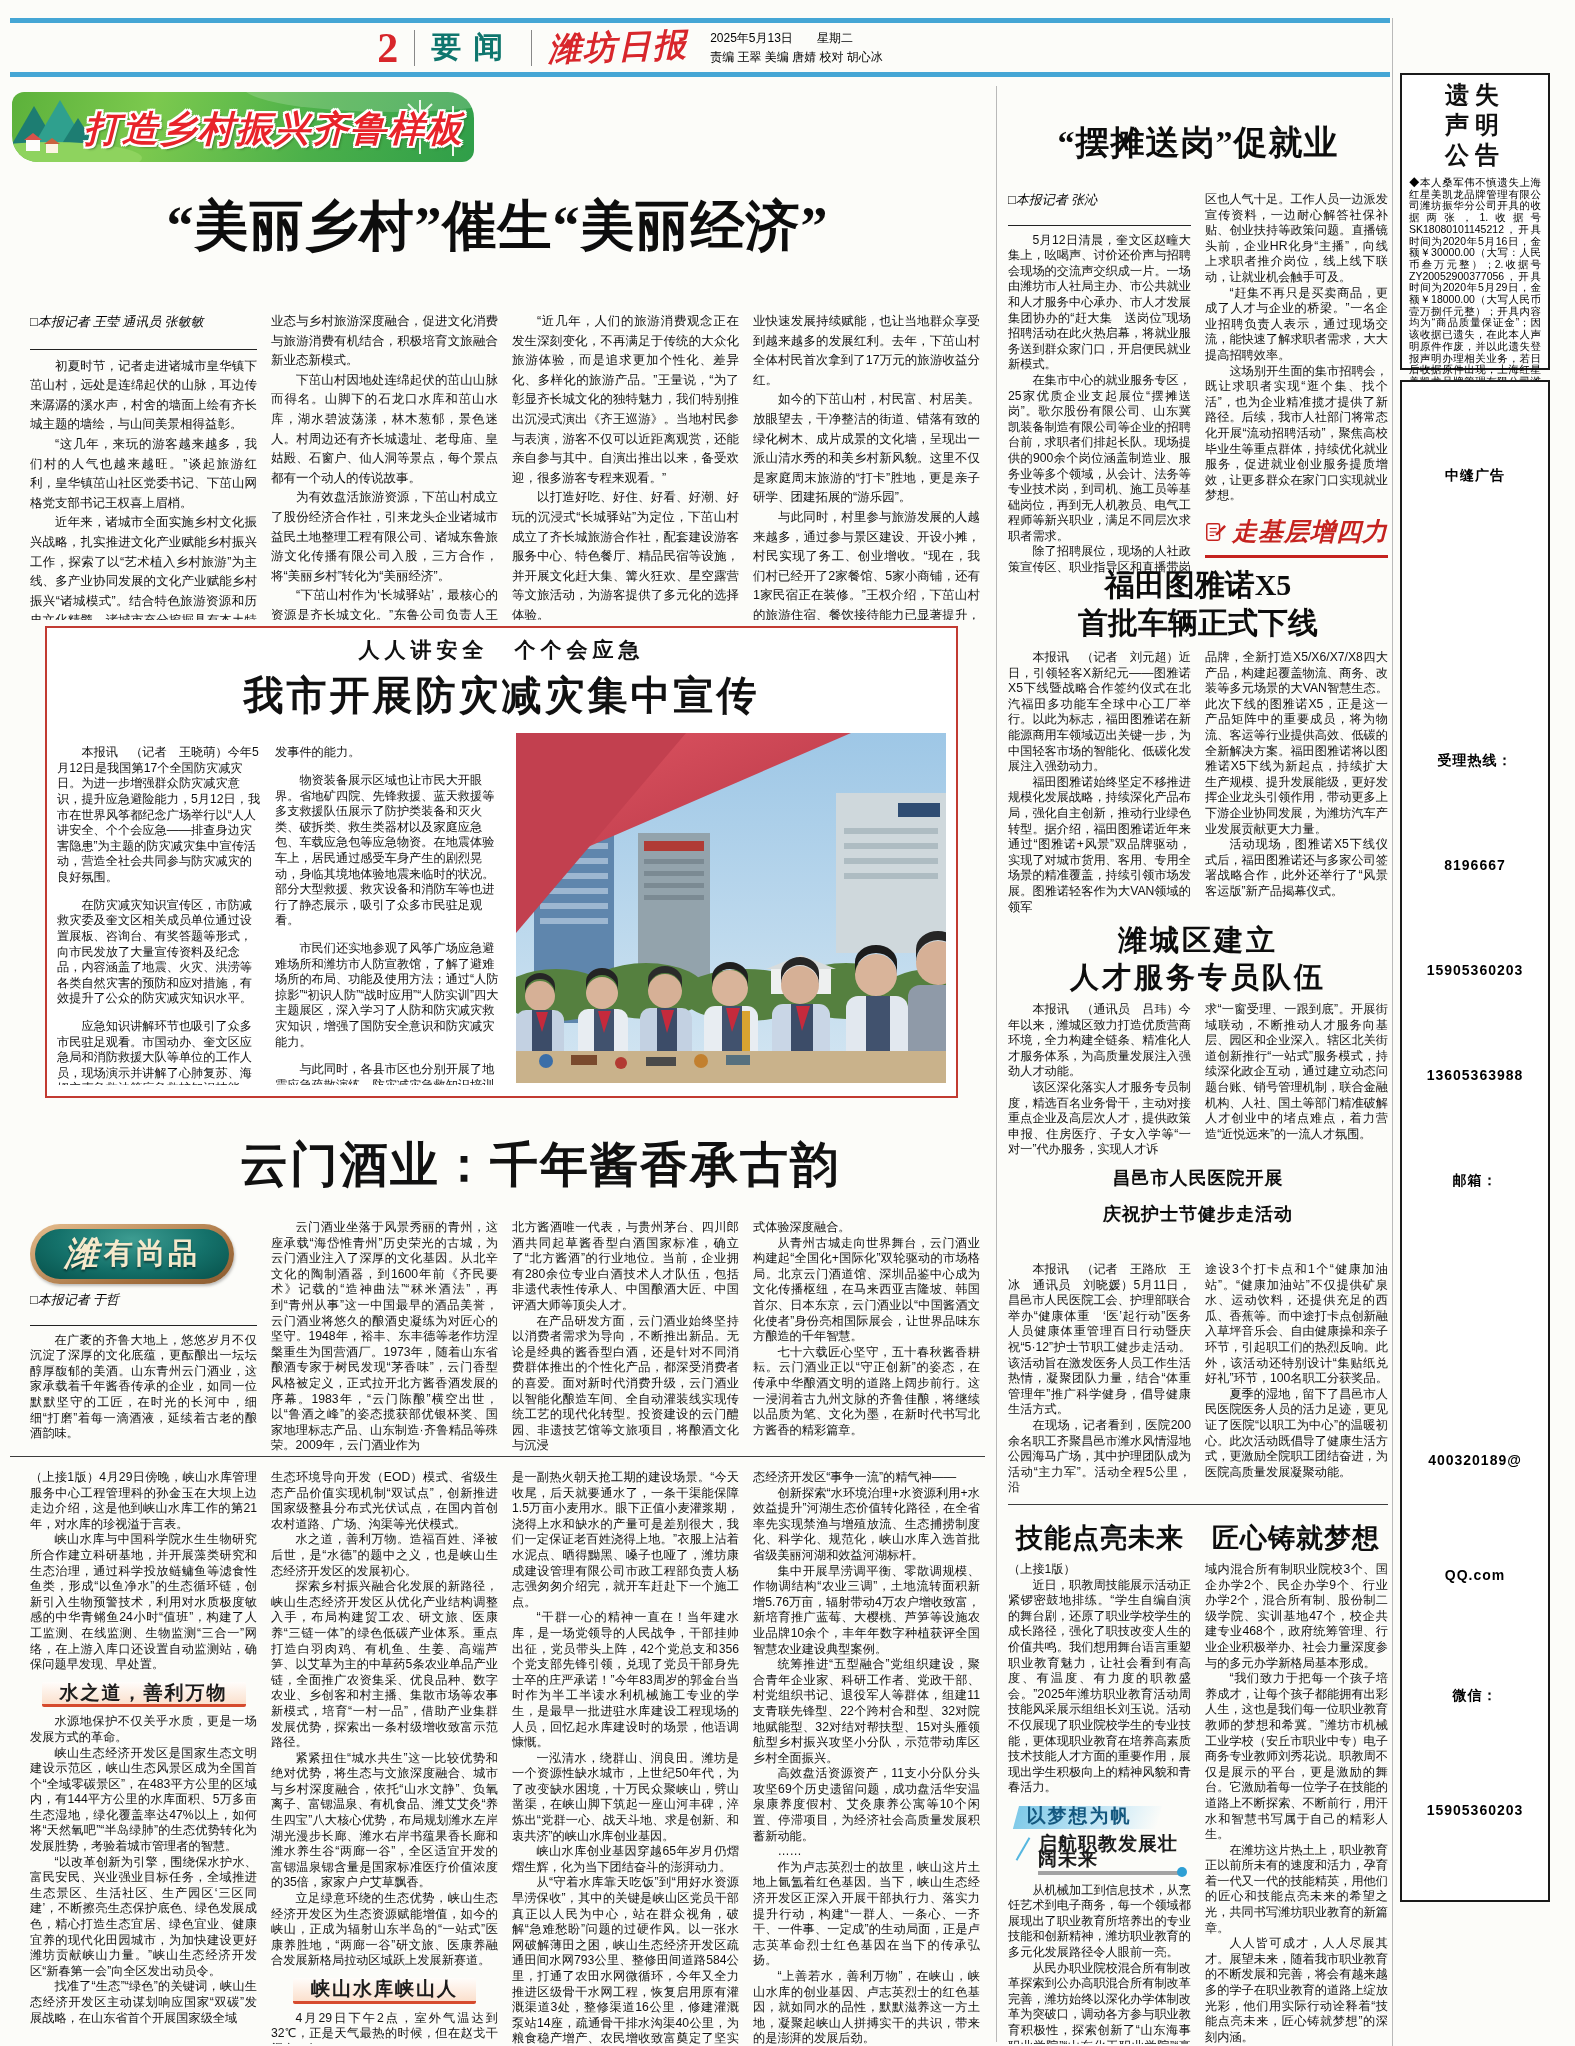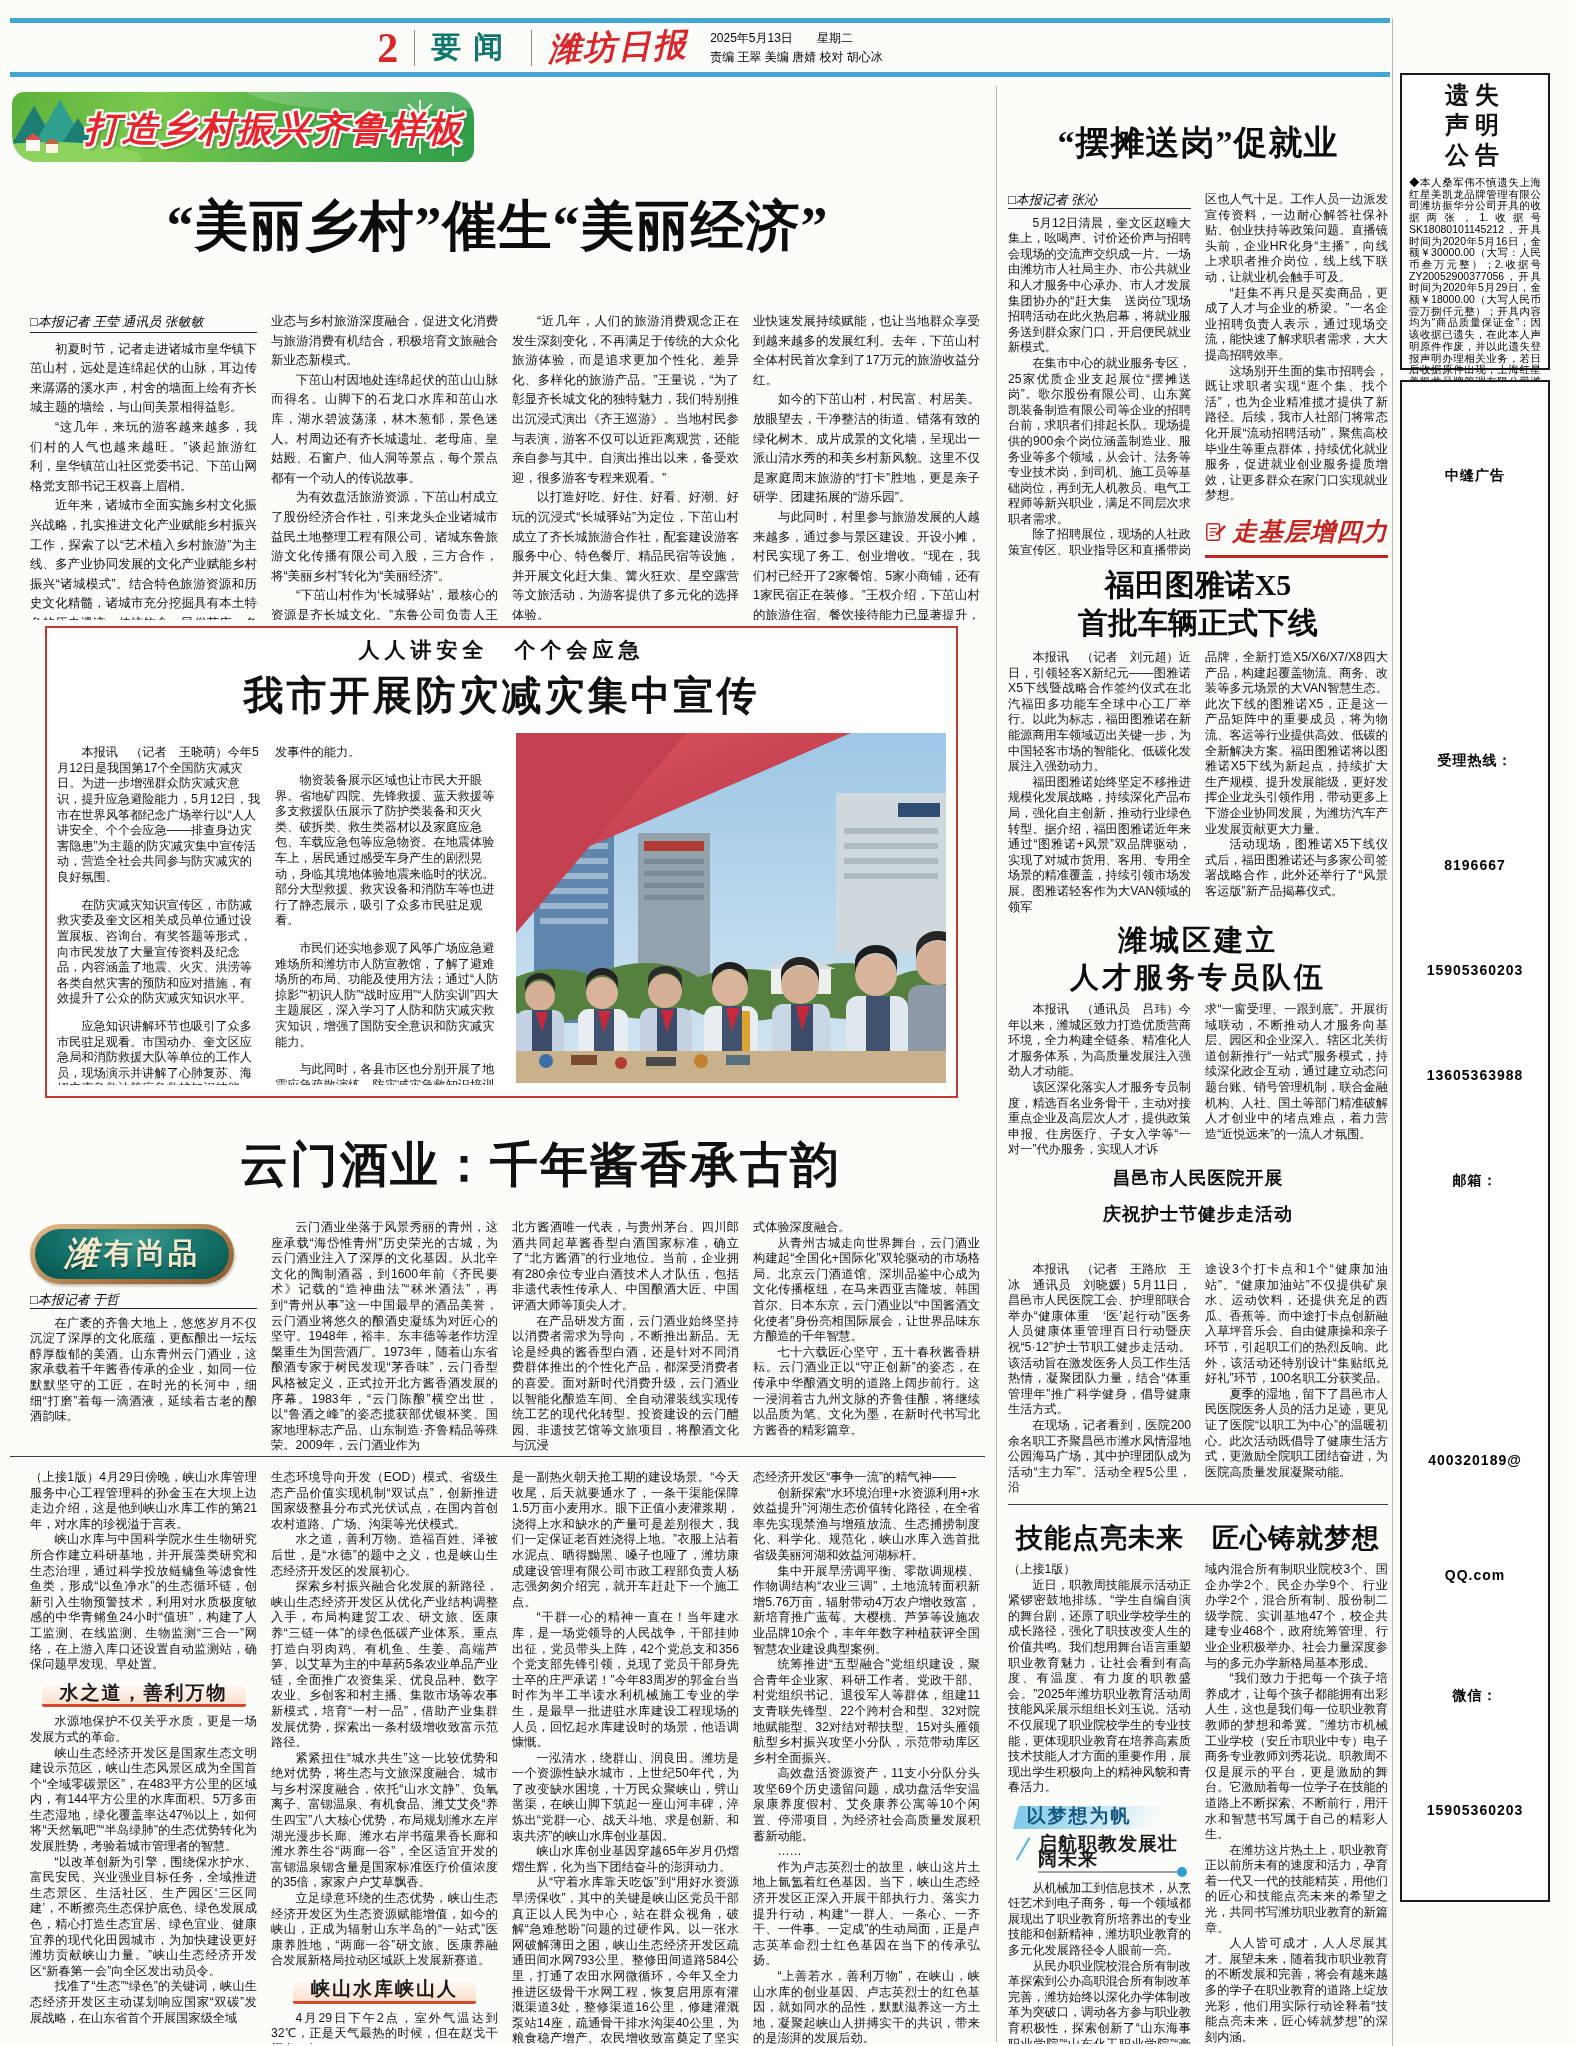--- a/index.html
+++ b/index.html
@@ -22,21 +22,21 @@
     text-shadow:-2px -2px 0 #fff,2px -2px 0 #fff,-2px 2px 0 #fff,2px 2px 0 #fff,0 -2px 0 #fff,0 2px 0 #fff,-2px 0 0 #fff,2px 0 0 #fff,3px 3px 2px rgba(40,90,30,.55);}
   
   .cols{display:flex;}
   .col{flex:1 1 0;overflow:hidden;}
   .col + .col{margin-left:14px;}
   .cols p{margin:0;text-align:justify;}
   .p{text-indent:2em;}
   .cont{text-indent:0;}
   .body-lead{font-size:12.5px;line-height:19.6px;}
   .body-t{font-size:12.2px;line-height:15.6px;}
-  .byline{font-family:"Liberation Serif",serif;font-style:italic;font-size:13px;color:#000;border-bottom:1px solid #222;padding-bottom:0;margin-bottom:7px;white-space:nowrap;}
+  .byline{font-family:"Liberation Serif",serif;font-style:italic;font-size:13px;color:#000;border-bottom:1px solid #222;padding-bottom:17px;margin-bottom:7px;white-space:nowrap;}
   
   #lead-title{position:absolute;left:10px;top:190px;width:975px;text-align:center;font-family:"Liberation Serif",serif;font-weight:900;font-size:54px;letter-spacing:1px;color:#0d0d0d;}
   #lead-cols{position:absolute;left:30px;top:312px;width:950px;height:308px;}
   
   #disaster-box{position:absolute;left:45px;top:626px;width:913px;height:472px;border:2px solid #c23b32;background:#fff;box-sizing:border-box;padding:6px 10px;}
   .eyebrow{text-align:center;font-family:"Liberation Serif",serif;font-weight:bold;font-size:21px;letter-spacing:5px;margin-top:2px;}
   #disaster-title{text-align:center;font-weight:900;font-size:40px;letter-spacing:3px;margin:4px 0 10px;}
   #disaster-content{display:flex;height:352px;overflow:hidden;}
   #disaster-content .dcol1{width:205px;flex:none;overflow:hidden;}
   #disaster-content .dcol2{width:228px;flex:none;margin-left:13px;overflow:hidden;}
@@ -57,21 +57,21 @@
   #jobs-cols .jc1{padding-top:0;}
   .jobs-badge{margin-top:10px;display:flex;align-items:center;border-bottom:3px solid #c5231f;padding-bottom:5px;}
   .jobs-badge .badge-text{font-family:"Liberation Serif",serif;font-weight:900;font-style:italic;font-size:25px;color:#c5231f;letter-spacing:1px;margin-left:6px;white-space:nowrap;}
   #foton-cols{position:absolute;left:1008px;top:650px;width:380px;height:264px;}
   #wc-cols{position:absolute;left:1008px;top:1002px;width:380px;height:170px;}
   #cy-cols{position:absolute;left:1008px;top:1262px;width:380px;height:232px;}
   #sk-cols{position:absolute;left:1008px;top:1562px;width:380px;height:482px;}
   .subb{margin:10px 0 8px;}
   .subb1{display:inline-block;background:linear-gradient(100deg,#7ec9e8,#cdeaf7 65%,rgba(205,234,247,0));padding:2px 28px 2px 10px;transform:skewX(-15deg);margin-left:8px;}
   .subb1 span{display:inline-block;transform:skewX(15deg);font-family:"Liberation Serif",serif;font-weight:bold;font-size:19px;color:#14587f;letter-spacing:2px;}
-  .subb2{position:relative;margin:7px 8px 2px 30px;font-family:"Liberation Serif",serif;font-weight:bold;font-size:19px;color:#1c1c1c;letter-spacing:1px;padding-bottom:4px;border-bottom:2px solid #a3a3a3;}
+  .subb2{position:relative;margin:7px 8px 2px 30px;font-family:"Liberation Serif",serif;font-weight:bold;font-size:19px;color:#1c1c1c;letter-spacing:1px;padding-bottom:4px;border-bottom:4px solid #a3a3a3;}
   .subb2::after{content:'';position:absolute;right:-4px;bottom:-6px;width:10px;height:10px;border-radius:50%;background:#2e9fd4;}
   .subb2::before{content:'';position:absolute;left:-16px;top:0;width:2px;height:26px;background:#56b7e0;transform:rotate(30deg);}
   
   #gutter-box1{position:absolute;left:1400px;top:73px;width:150px;height:297px;border:2px solid #1a1a1a;box-sizing:border-box;background:#fff;padding:5px 7px;}
   .notice-line{text-align:center;font-family:"Liberation Serif",serif;font-weight:900;font-size:24px;letter-spacing:6px;line-height:30px;}
   #notice-text{margin-top:7px;font-size:10.5px;line-height:11.7px;text-align:justify;color:#000;}
   #gutter-box2{position:absolute;left:1400px;top:380px;width:150px;height:1522px;border:2px solid #1a1a1a;box-sizing:border-box;background:#fff;}
   .g-item{position:absolute;left:0;width:100%;text-align:center;font-size:14px;font-weight:bold;color:#000;letter-spacing:1px;}
   .g0{top:85px;}.g1{top:370px;}.g2{top:475px;}.g3{top:580px;}.g4{top:685px;}
   .g5{top:790px;}.g6{top:1070px;}.g7{top:1185px;}.g8{top:1305px;}.g9{top:1420px;}

